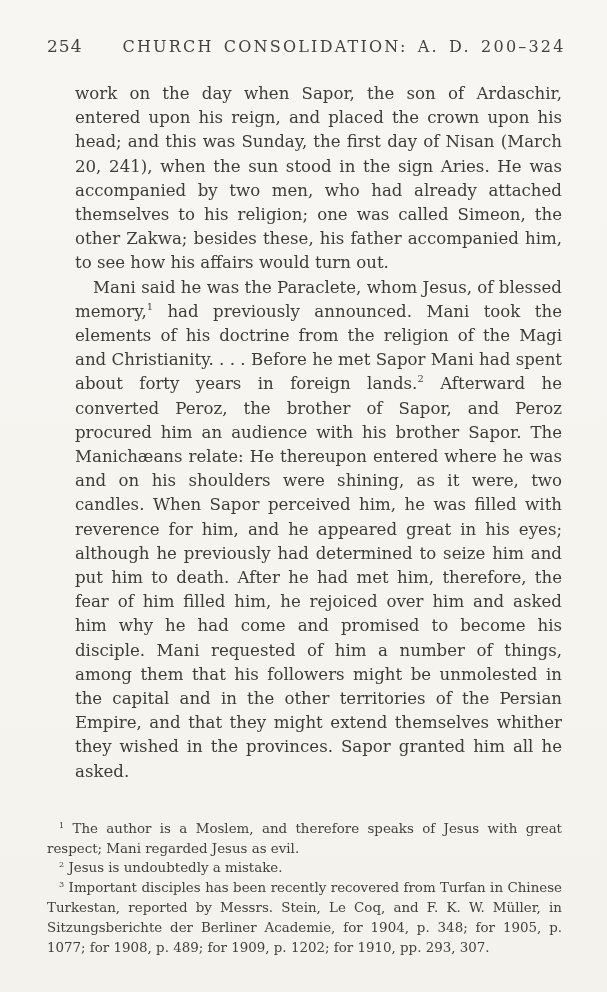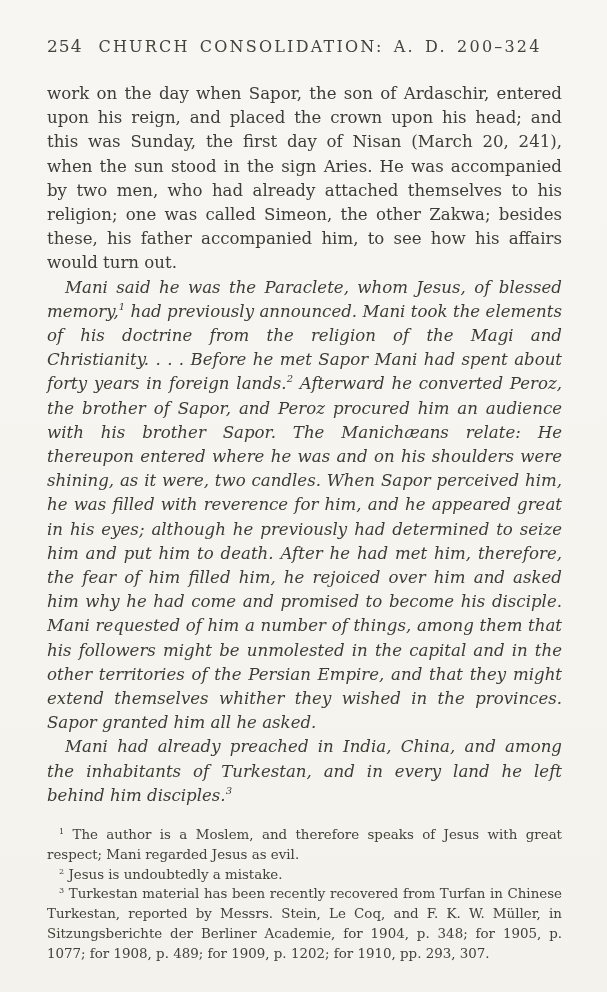--- a/index.html
+++ b/index.html
@@ -24,49 +24,49 @@
   }
   .header {
     display: flex;
     align-items: baseline;
     color: #46433b;
     margin-bottom: 26px;
   }
   .page-number {
     font-size: 17px;
     letter-spacing: 1px;
-    margin-right: 16px;
+    margin-right: 40px;
   }
   .header-title {
     font-size: 16px;
     letter-spacing: 2.2px;
     word-spacing: 3px;
     white-space: nowrap;
   }
   .body-text {
     font-size: 16.6px;
     line-height: 24.2px;
     text-align: justify;
     hyphens: auto;
+    margin-left: 28px;
     -webkit-hyphens: auto;
   }
   .para {
     margin: 0;
   }
   .para.indent {
     text-indent: 18px;
-    font-style: italic;
   }
   sup {
     font-size: 0.60em;
     vertical-align: super;
     line-height: 0;
   }
   .footnotes {
-    margin-top: 17px;
+    margin-top: 35px;
     font-size: 13.4px;
     line-height: 19.8px;
     text-align: justify;
     hyphens: auto;
     -webkit-hyphens: auto;
     color: #44413a;
   }
   .footnote {
     margin: 0;
     text-indent: 12px;
@@ -82,24 +82,23 @@
   <div class="header">
     <span class="page-number">254</span>
     <span class="header-title">CHURCH CONSOLIDATION: A. D. 200–324</span>
   </div>
 
   <div class="body-text">
     <p class="para"><span>work on the day when Sapor, the son of Ardaschir, entered upon his reign, and placed the crown upon his head; and this was Sunday, the first day of Nisan (March 20, 241), when the sun stood in the sign Aries.  He was accompanied by two men, who had already attached themselves to his religion; one was called Simeon, the other Zakwa; besides these, his father accompanied him, to see how his affairs would turn out.</span></p>
 
     <p class="para indent"><span>Mani said he was the Paraclete, whom Jesus, of blessed memory,</span><sup>1</sup><span> had previously announced.  Mani took the elements of his doctrine from the religion of the Magi and Christianity. . . .  Before he met Sapor Mani had spent about forty years in foreign lands.</span><sup>2</sup><span> Afterward he converted Peroz, the brother of Sapor, and Peroz procured him an audience with his brother Sapor.  The Manichæans relate: He thereupon entered where he was and on his shoulders were shining, as it were, two candles.  When Sapor perceived him, he was filled with reverence for him, and he appeared great in his eyes; although he previously had determined to seize him and put him to death.  After he had met him, therefore, the fear of him filled him, he rejoiced over him and asked him why he had come and promised to become his disciple.  Mani requested of him a number of things, among them that his followers might be unmolested in the capital and in the other territories of the Persian Empire, and that they might extend themselves whither they wished in the provinces.  Sapor granted him all he asked.</span></p>
 
-    <p class="para indent"><span>Mani had already preached in India, China, and among the inhabitants of Turkestan, and in every land he left behind him disciples.</span><sup>3</sup></p>
   </div>
 
   <div class="footnotes">
     <p class="footnote"><sup>1</sup><span> The author is a Moslem, and therefore speaks of Jesus with great respect; Mani regarded Jesus as evil.</span></p>
 
     <p class="footnote"><sup>2</sup><span> Jesus is undoubtedly a mistake.</span></p>
 
-    <p class="footnote"><sup>3</sup><span> Turkestan material has been recently recovered from Turfan in Chinese Turkestan, reported by Messrs. Stein, Le Coq, and F. K. W. Müller, in </span><span class="fn-italic">Sitzungsberichte der Berliner Academie,</span><span> for 1904, p. 348; for 1905, p. 1077; for 1908, p. 489; for 1909, p. 1202; for 1910, pp. 293, 307.</span></p>
+    <p class="footnote"><sup>3</sup><span> Important disciples has been recently recovered from Turfan in Chinese Turkestan, reported by Messrs. Stein, Le Coq, and F. K. W. Müller, in </span><span class="fn-italic">Sitzungsberichte der Berliner Academie,</span><span> for 1904, p. 348; for 1905, p. 1077; for 1908, p. 489; for 1909, p. 1202; for 1910, pp. 293, 307.</span></p>
   </div>
 
 </div>
 
 </body></html>

